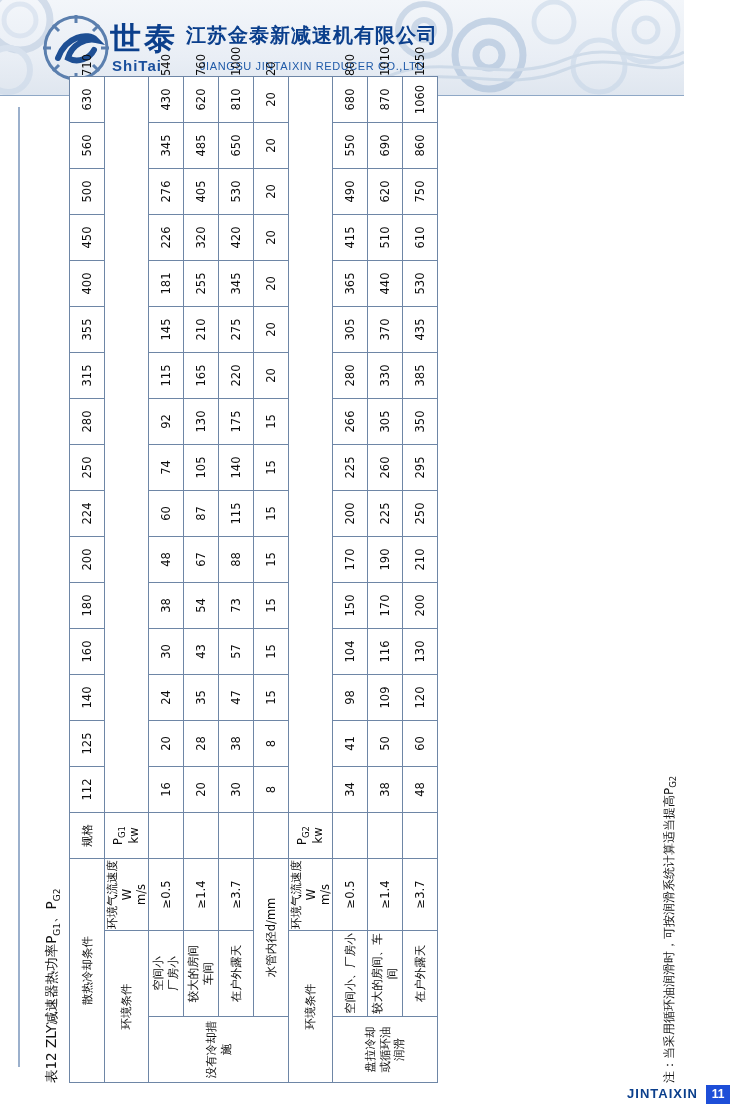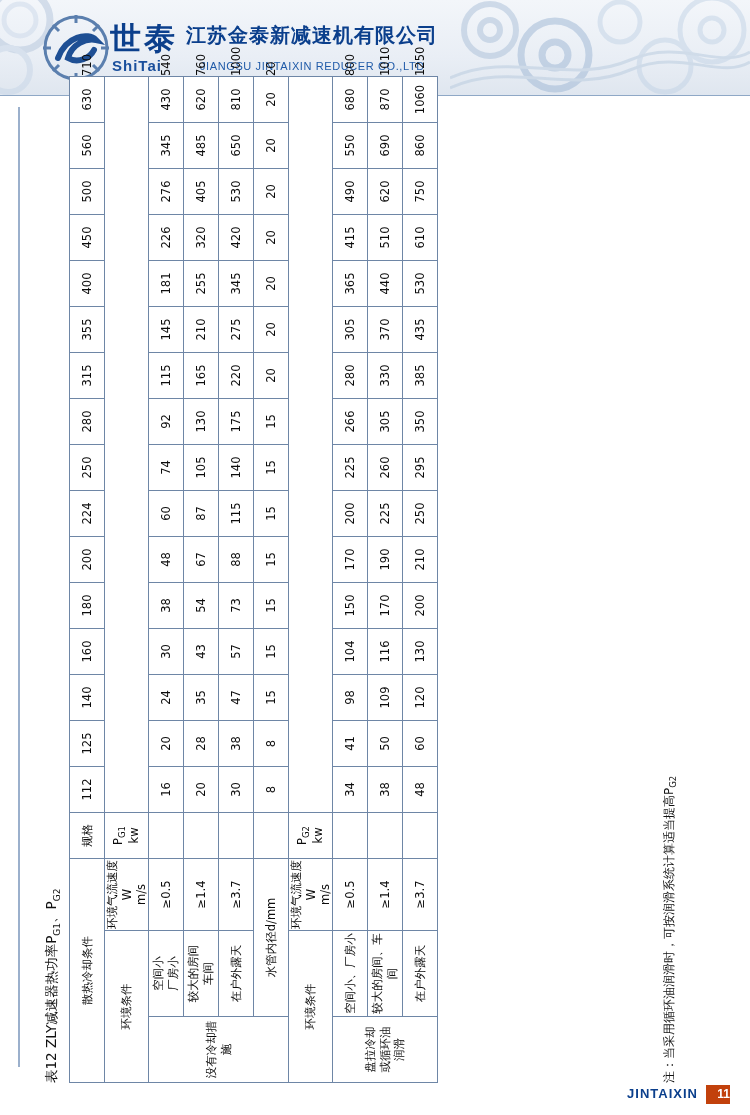--- a/index.html
+++ b/index.html
@@ -12,21 +12,21 @@
     background: #ffffff;
     font-family: "Liberation Sans", sans-serif;
     overflow: hidden;
     position: relative;
   }
 
   
   .page-header {
     position: absolute;
     left: 0; top: 0;
-    width: 750px;
+    width: 684px;
     height: 96px;
     background: linear-gradient(to bottom, #f3f6fa 0%, #e9eef5 60%, #dfe6ef 100%);
     overflow: hidden;
   }
   .header-gears {
     position: absolute;
     right: 0; top: 0;
     width: 300px; height: 96px;
     opacity: 0.5;
   }
@@ -185,25 +185,25 @@
     font-size: 13px;
     font-weight: bold;
     color: #0b3f8c;
     letter-spacing: 1px;
     margin-left: 44px;
   }
   .footer-page {
     position: absolute;
     right: 20px; bottom: 11px;
     width: 24px; height: 19px;
-    background: #c2410c;
+    background: #1d4ed8;
     color: #fff;
     font-size: 12px;
     font-weight: bold;
-    text-align: right;
+    text-align: center;
     line-height: 19px;
   }
 </style>
 </head>
 <body>
 
 <div class="page-header">
 
   <svg class="header-left-deco" viewBox="0 0 120 96">
     <circle cx="20" cy="20" r="30" fill="none" stroke="#b9c9de" stroke-width="7"></circle>

